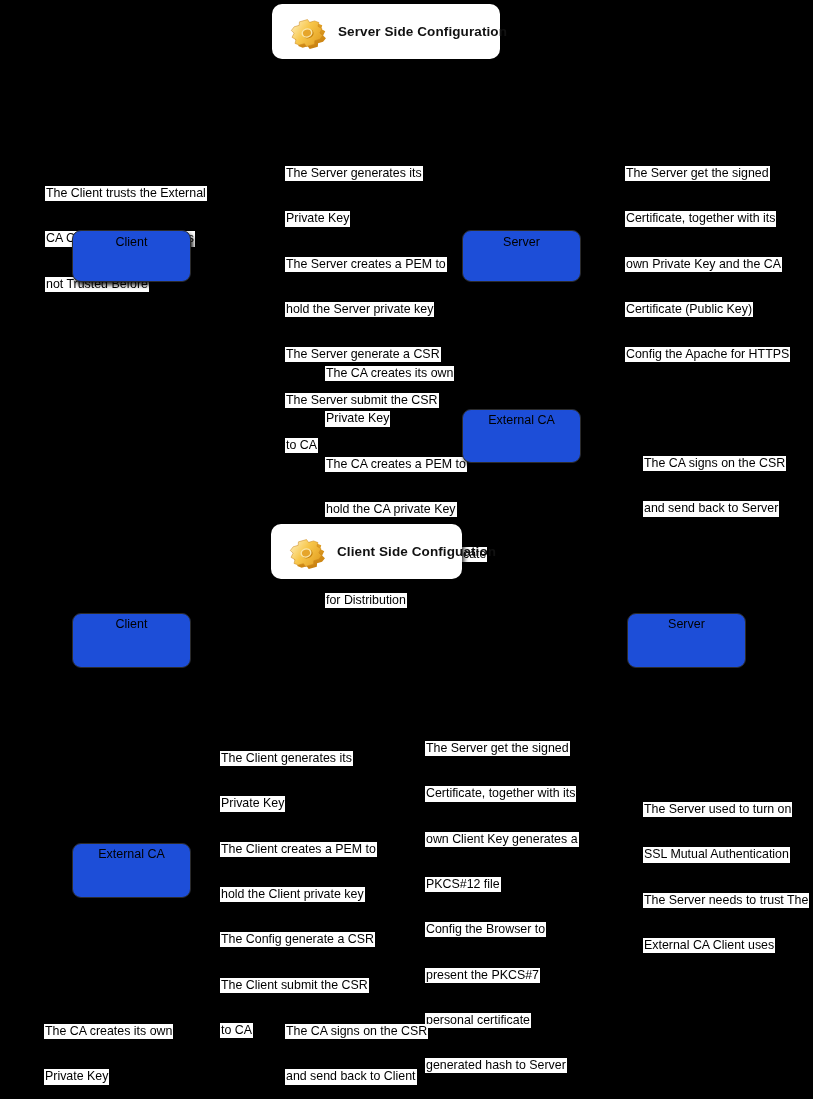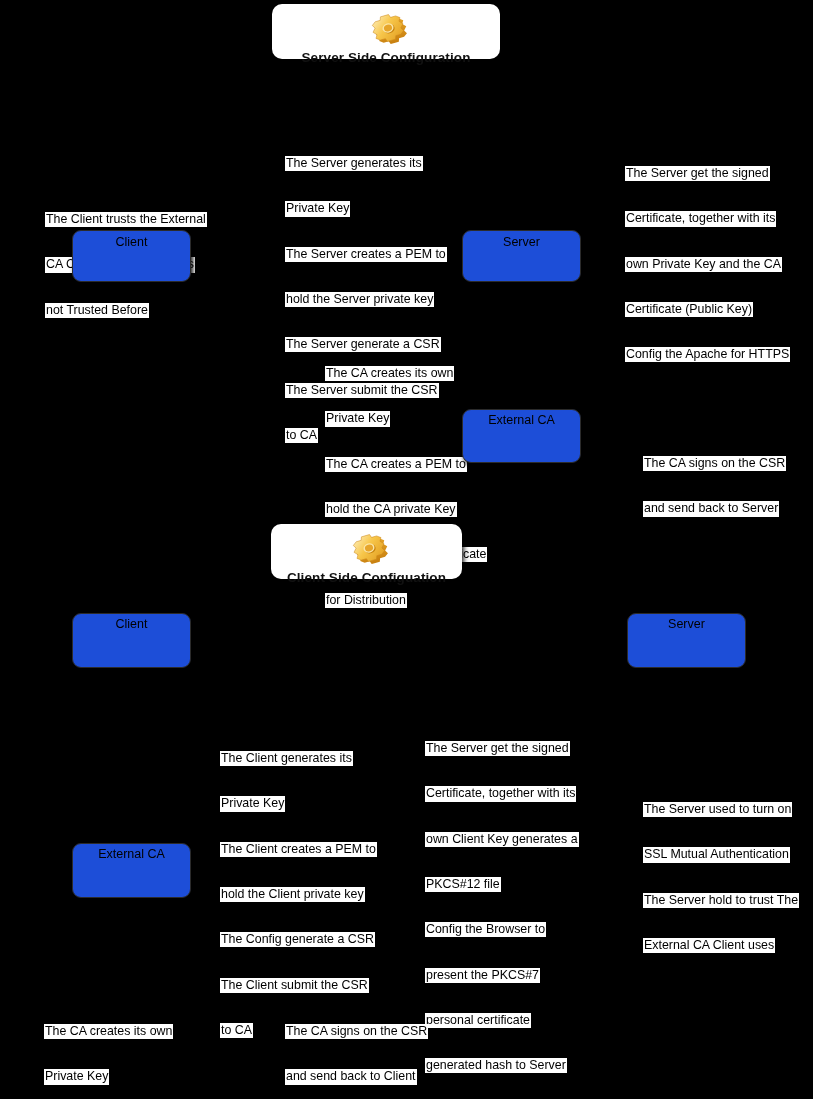--- a/index.html
+++ b/index.html
@@ -18,21 +18,20 @@
 
   
   .header-card {
     position: absolute;
     background: #ffffff;
     border-radius: 10px;
     box-shadow: 2px 3px 5px rgba(0,0,0,0.85);
     display: flex;
     align-items: center;
     box-sizing: border-box;
-    flex-direction: column;
   }
   .header-card .gear-wrap {
     width: 46px;
     height: 46px;
     margin-left: 12px;
     margin-right: 8px;
     flex: 0 0 auto;
     display: block;
   }
   .header-card .header-title {
@@ -106,27 +105,27 @@
                    L-15.6,0 L-12.4,-4.2 L-14.4,-8.2 L-10.6,-11.6 L-5.4,-11.6 Z"></path>
           <ellipse cx="0.9" cy="1.2" rx="5.6" ry="5.6" fill="#c8840f"></ellipse>
           <ellipse cx="0" cy="0" rx="5.6" ry="5.6" fill="#fbe6a8"></ellipse>
           <ellipse cx="0" cy="0" rx="4.1" ry="4.1" fill="#e6a52b"></ellipse>
         </g>
       </svg>
     </span>
     <span class="header-title">Server Side Configuration</span>
   </div>
 
-  <div class="note" style="left:45px; top:182px; width:200px;">
+  <div class="note" style="left:45px; top:156px; width:200px;">
     <span class="ln">The Client trusts the External</span>
     <span class="ln">CA Certificate if CA used is</span>
     <span class="ln">not Trusted Before</span>
   </div>
 
-  <div class="note" style="left:285px; top:126px; width:200px;">
+  <div class="note" style="left:285px; top:136px; width:200px;">
     <span class="ln">The Server generates its</span>
     <span class="ln">Private Key</span>
     <span class="ln">The Server creates a PEM to</span>
     <span class="ln">hold the Server private key</span>
     <span class="ln">The Server generate a CSR</span>
     <span class="ln">The Server submit the CSR</span>
     <span class="ln">to CA</span>
   </div>
 
   <div class="note" style="left:625px; top:136px; width:190px;">
@@ -213,21 +212,21 @@
     <span class="ln">PKCS#12 file</span>
     <span class="ln">Config the Browser to</span>
     <span class="ln">present the PKCS#7</span>
     <span class="ln">personal certificate</span>
     <span class="ln">generated hash to Server</span>
   </div>
 
   <div class="note" style="left:643px; top:772px; width:175px;">
     <span class="ln">The Server used to turn on</span>
     <span class="ln">SSL Mutual Authentication</span>
-    <span class="ln">The Server hold to trust The</span>
+    <span class="ln">The Server needs to trust The</span>
     <span class="ln">External CA Client uses</span>
   </div>
 
   <div class="note" style="left:44px; top:994px; width:185px;">
     <span class="ln">The CA creates its own</span>
     <span class="ln">Private Key</span>
     
     
     
     

